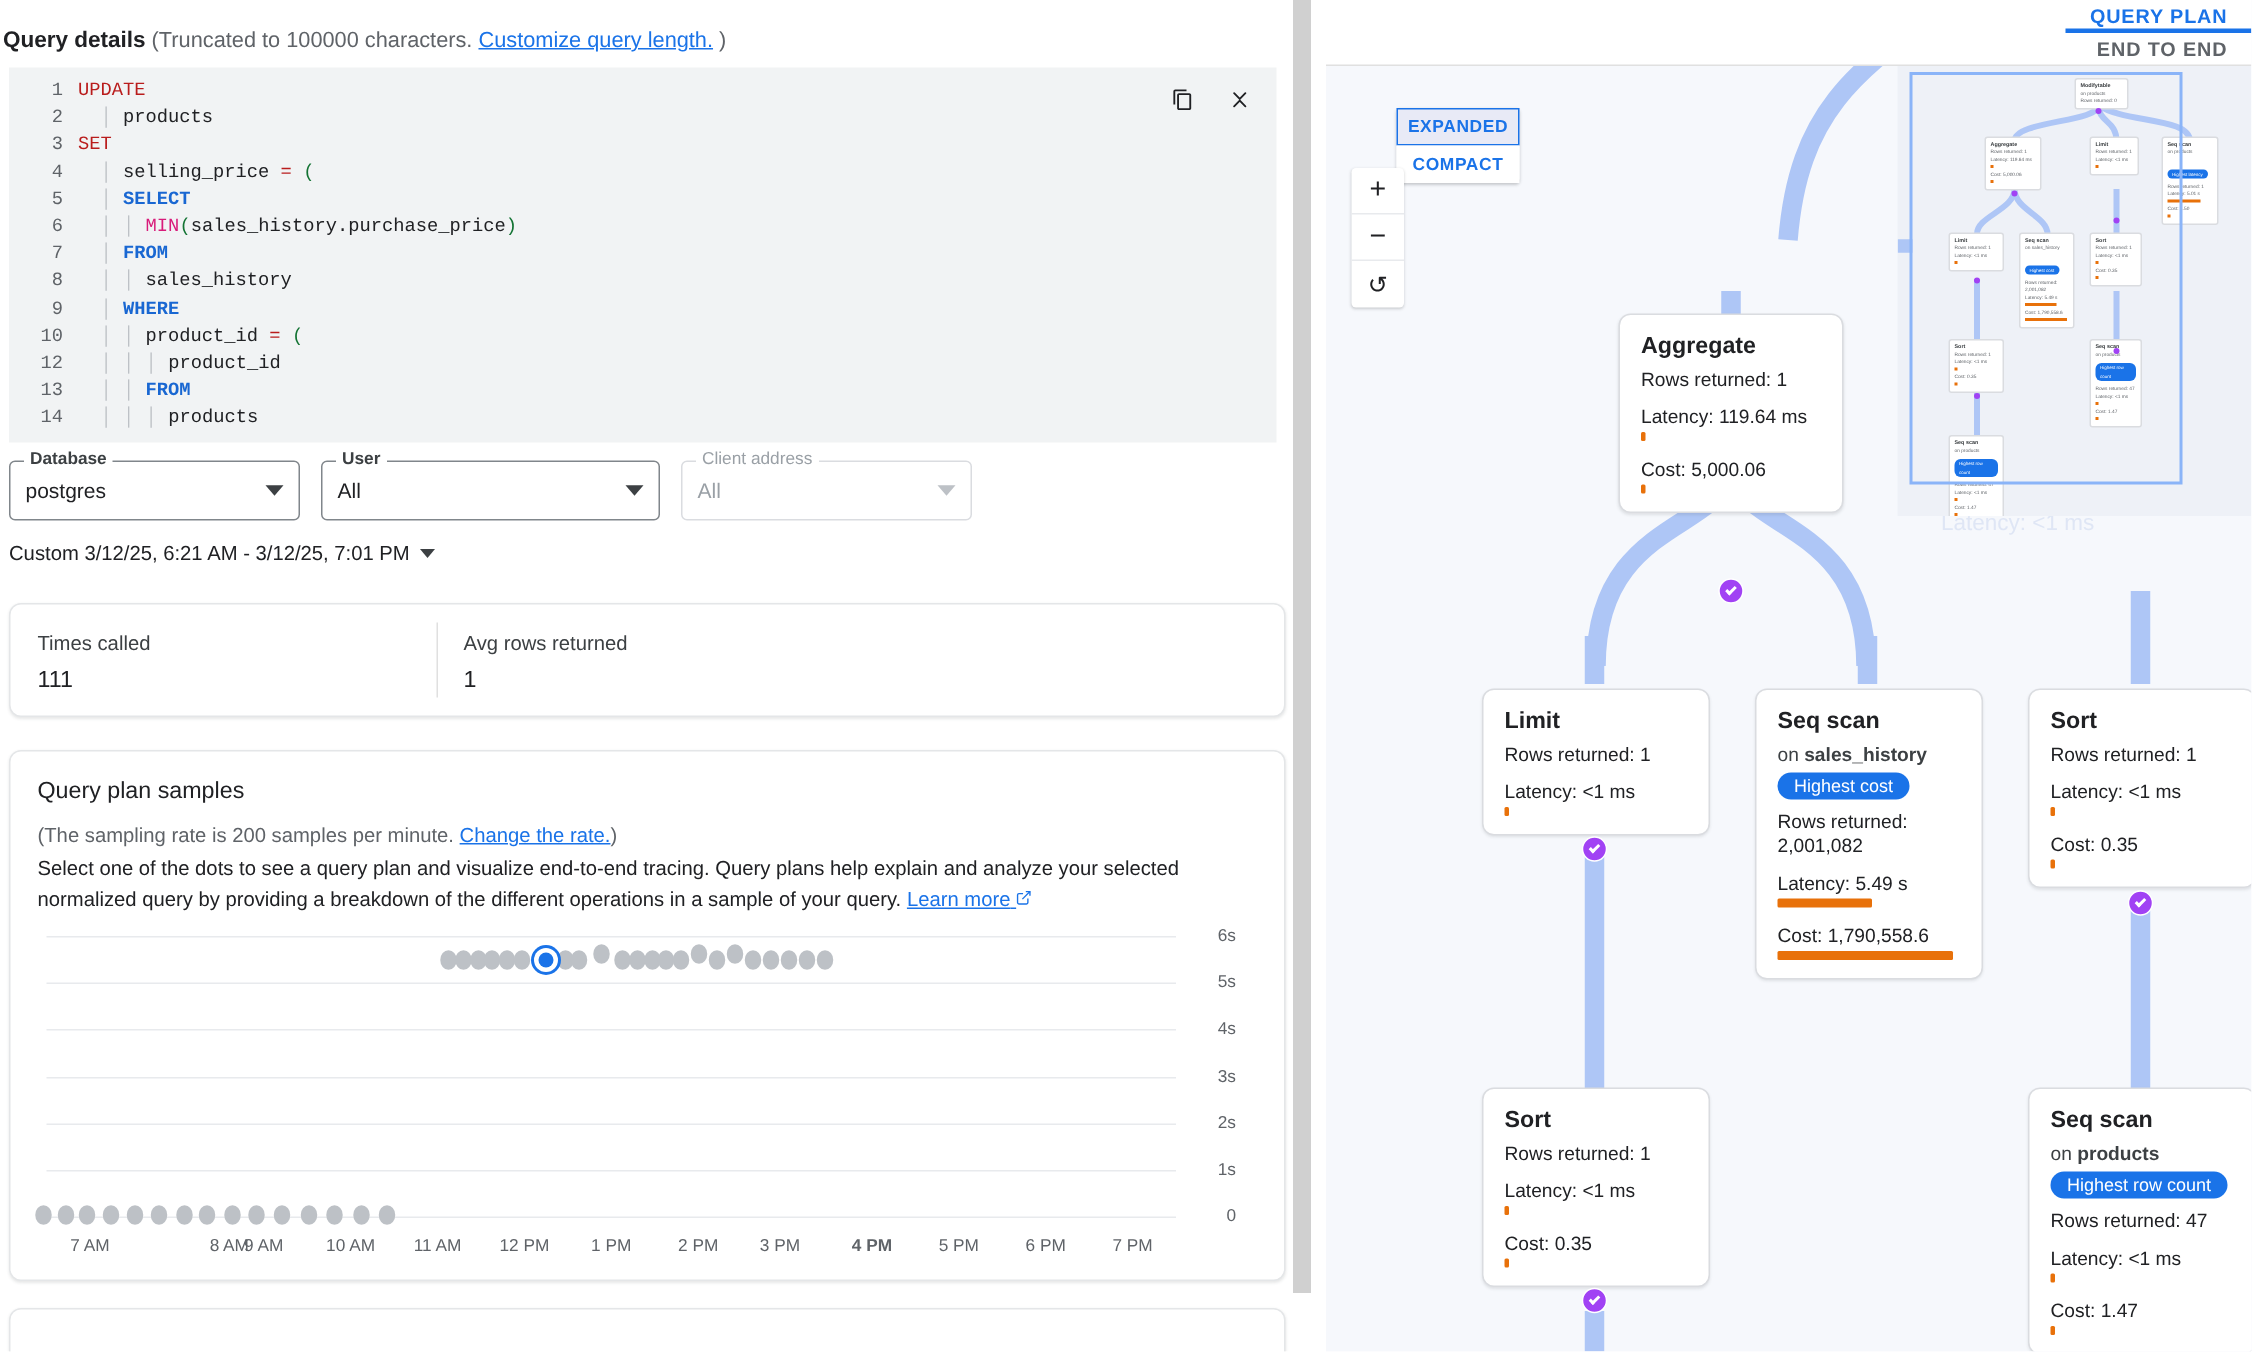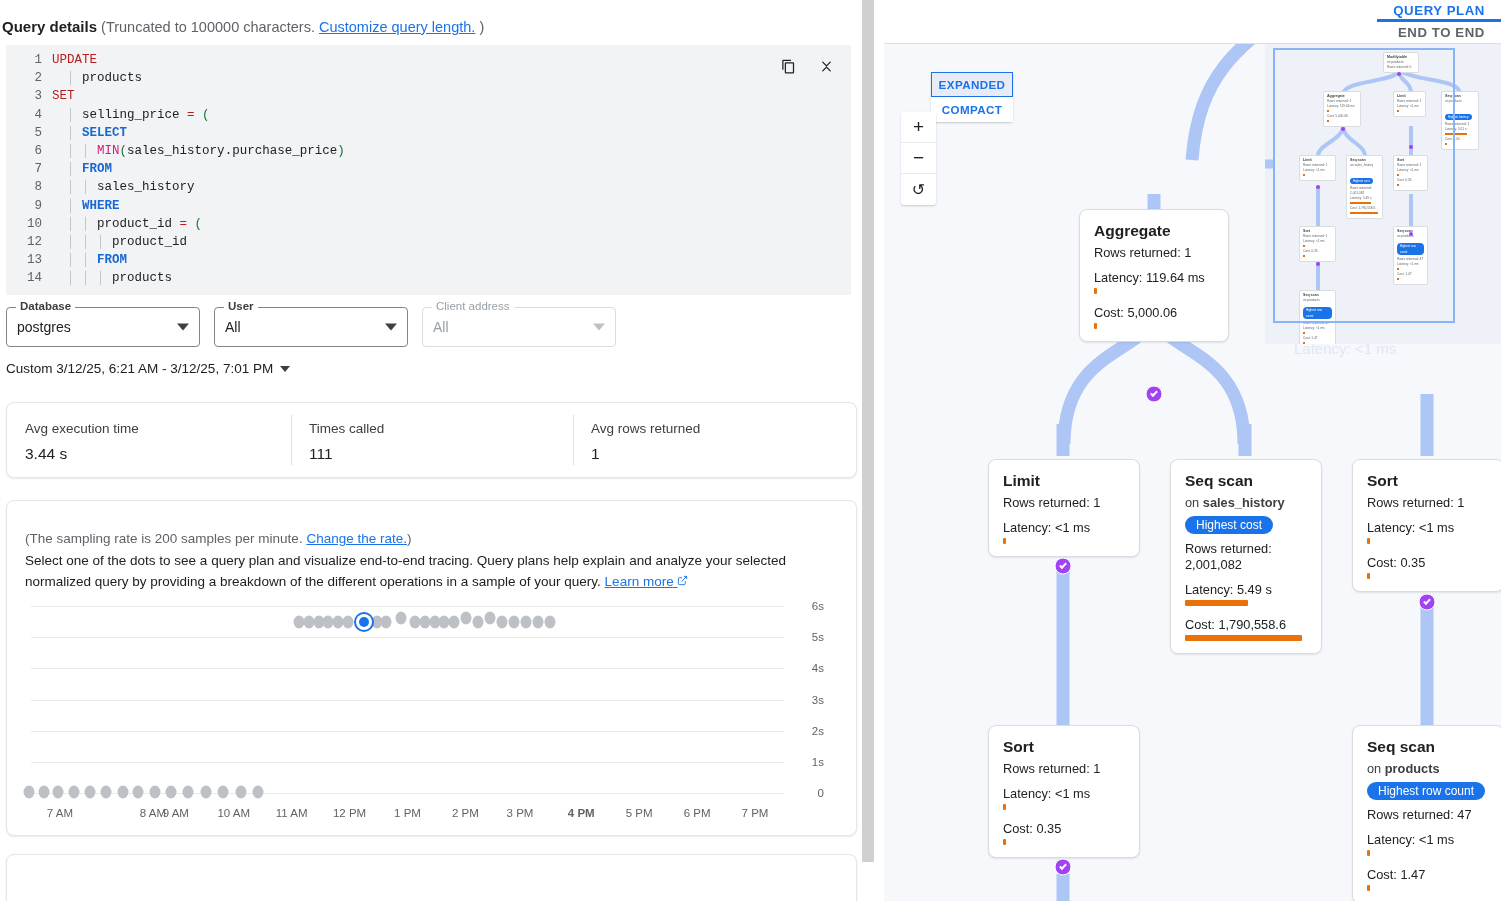--- a/index.html
+++ b/index.html
@@ -66,21 +66,21 @@
   }
 
   
   .filters{
     display:flex; gap:14px; margin:12px 0 0 6px;
   }
   .ff{
     position:relative; height:40px; border:1px solid #80868b; border-radius:4px;
     display:flex; align-items:center; padding:0 10px;
   }
-  .ff.w1{ width:194px; } .ff.w2{ width:194px; } .ff.w3{ width:194px; border-color:#dadce0;}
+  .ff.w1{ width:194px; } .ff.w2{ width:226px; } .ff.w3{ width:194px; border-color:#dadce0;}
   .ff .lbl{
     position:absolute; top:-8px; left:9px; background:#fff; padding:0 4px;
     font-size:11.5px; color:#3c4043; font-weight:bold;
   }
   .ff.w3 .lbl{ color:#9aa0a6; font-weight:normal;}
   .ff .val{ font-size:14px; color:#202124; }
   .ff.w3 .val{ color:#9aa0a6; }
   .caret{
     position:absolute; right:10px; top:50%; transform:translateY(-50%);
     width:0;height:0;border-left:6px solid transparent;border-right:6px solid transparent;
@@ -343,35 +343,32 @@
     </div>
 
     <div class="daterange">
       <span>Custom 3/12/25, 6:21 AM - 3/12/25, 7:01 PM</span>
       <span class="caret-sm"></span>
     </div>
 
     <div class="card">
       <div class="stats">
         <div class="stat">
-          <div class="k">Avg execution time</div>
-          <div class="v">3.44 s</div>
-        </div>
-        <div class="stat">
           <div class="k">Times called</div>
           <div class="v">111</div>
         </div>
         <div class="stat">
           <div class="k">Avg rows returned</div>
           <div class="v">1</div>
         </div>
       </div>
     </div>
 
     <div class="card samples">
+      <h3>Query plan samples</h3>
       <div class="sub">
         <span>(The sampling rate is 200 samples per minute.</span>
         <a href="#">Change the rate.</a><span>)</span>
       </div>
       <div class="desc">
         <span>Select one of the dots to see a query plan and visualize end-to-end tracing. Query plans help explain and analyze your selected normalized query by providing a breakdown of the different operations in a sample of your query.</span>
         <a href="#"><span>Learn more</span>
           <svg width="11" height="11" viewBox="0 0 24 24" fill="none" stroke="#1a73e8" stroke-width="2">
               <path d="M18 13v6a2 2 0 0 1-2 2H5a2 2 0 0 1-2-2V8a2 2 0 0 1 2-2h6"></path>
               <polyline points="15 3 21 3 21 9"></polyline>

